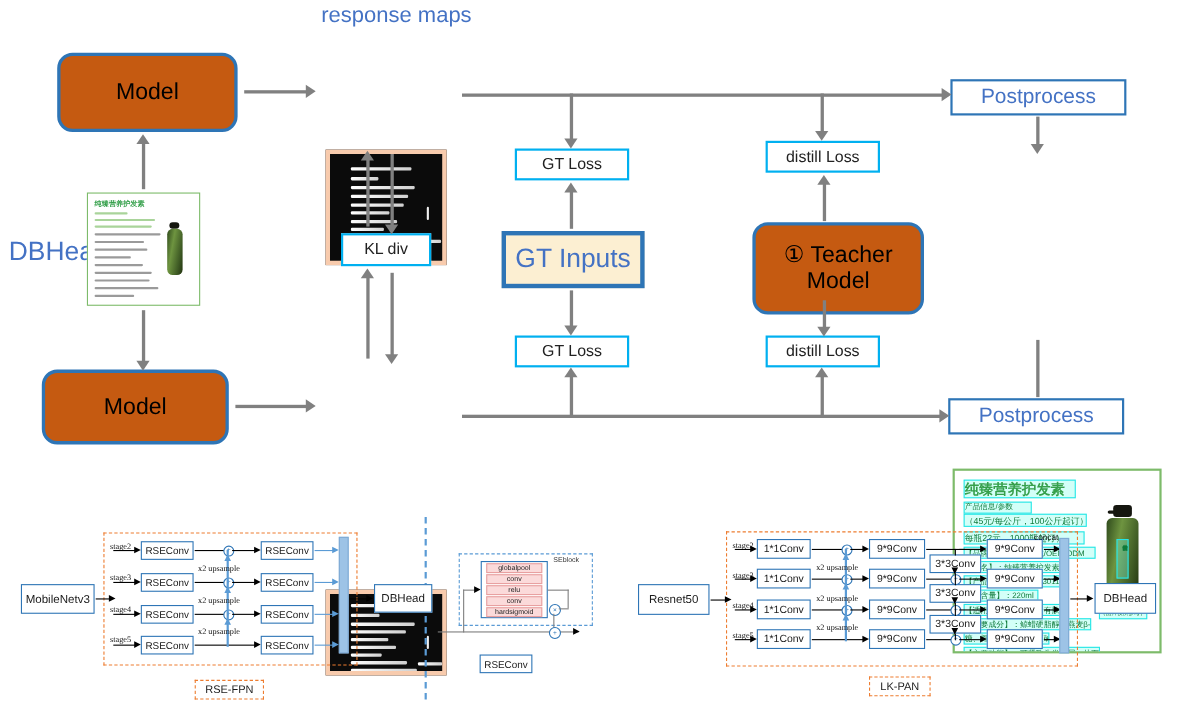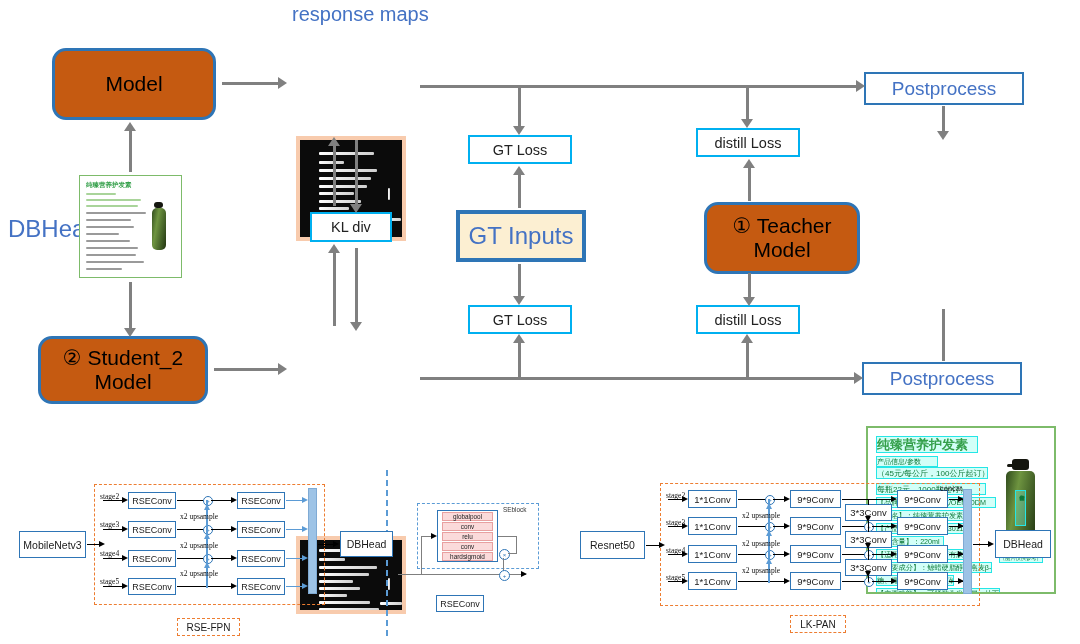--- a/index.html
+++ b/index.html
@@ -91,26 +91,25 @@
 <div class="abs blue-label" style="left:292px;top:3px;">response maps</div>
 
 <div class="abs model-box" style="left:52px;top:48px;width:164px;height:72px;">
   <div>
     <div>Model</div>
   </div>
 </div>
 
 <div class="abs model-box" style="left:38px;top:336px;width:170px;height:68px;">
   <div>
-    <div>② Student_2</div>
     <div>Model</div>
   </div>
 </div>
 
-<div class="abs model-box" style="left:704px;top:202px;width:156px;height:72px;">
+<div class="abs model-box" style="left:684px;top:202px;width:156px;height:84px;">
   <div>
     <div>① Teacher</div>
     <div>Model</div>
   </div>
 </div>
 
 <div class="abs inputs-label" style="left:8px;top:215px;">DBHead</div>
 
 <div class="abs inputcard" style="left:79px;top:175px;width:103px;height:103px;">
   <div class="tt" style="left:6px;top:5px;font-size:6.5px;">纯臻营养护发素</div>

